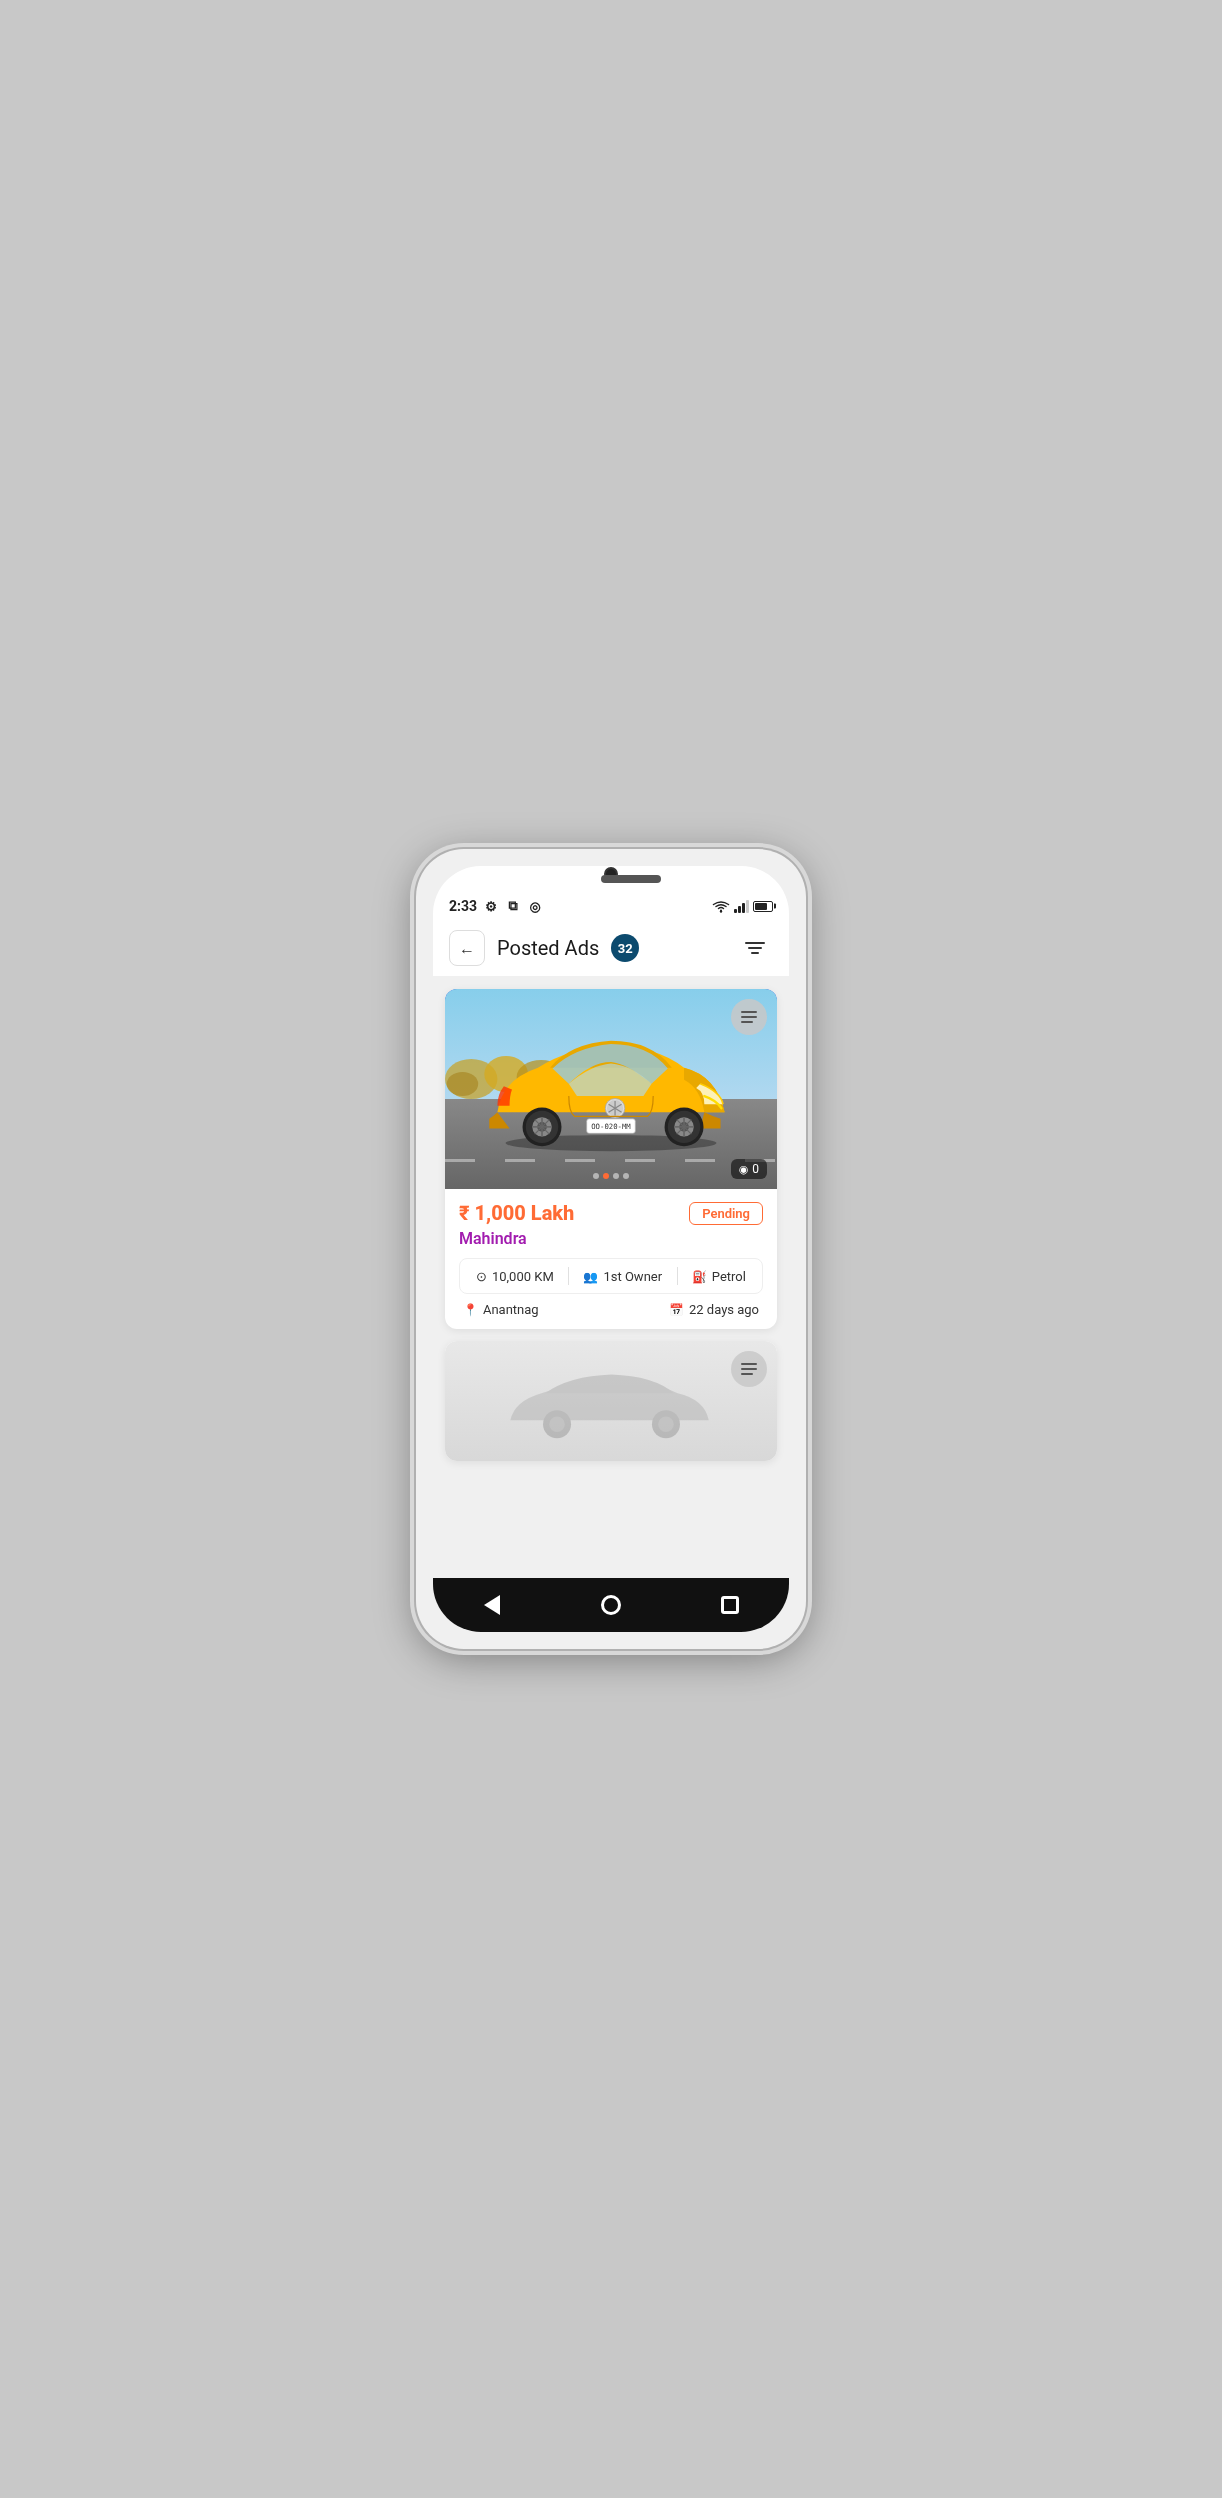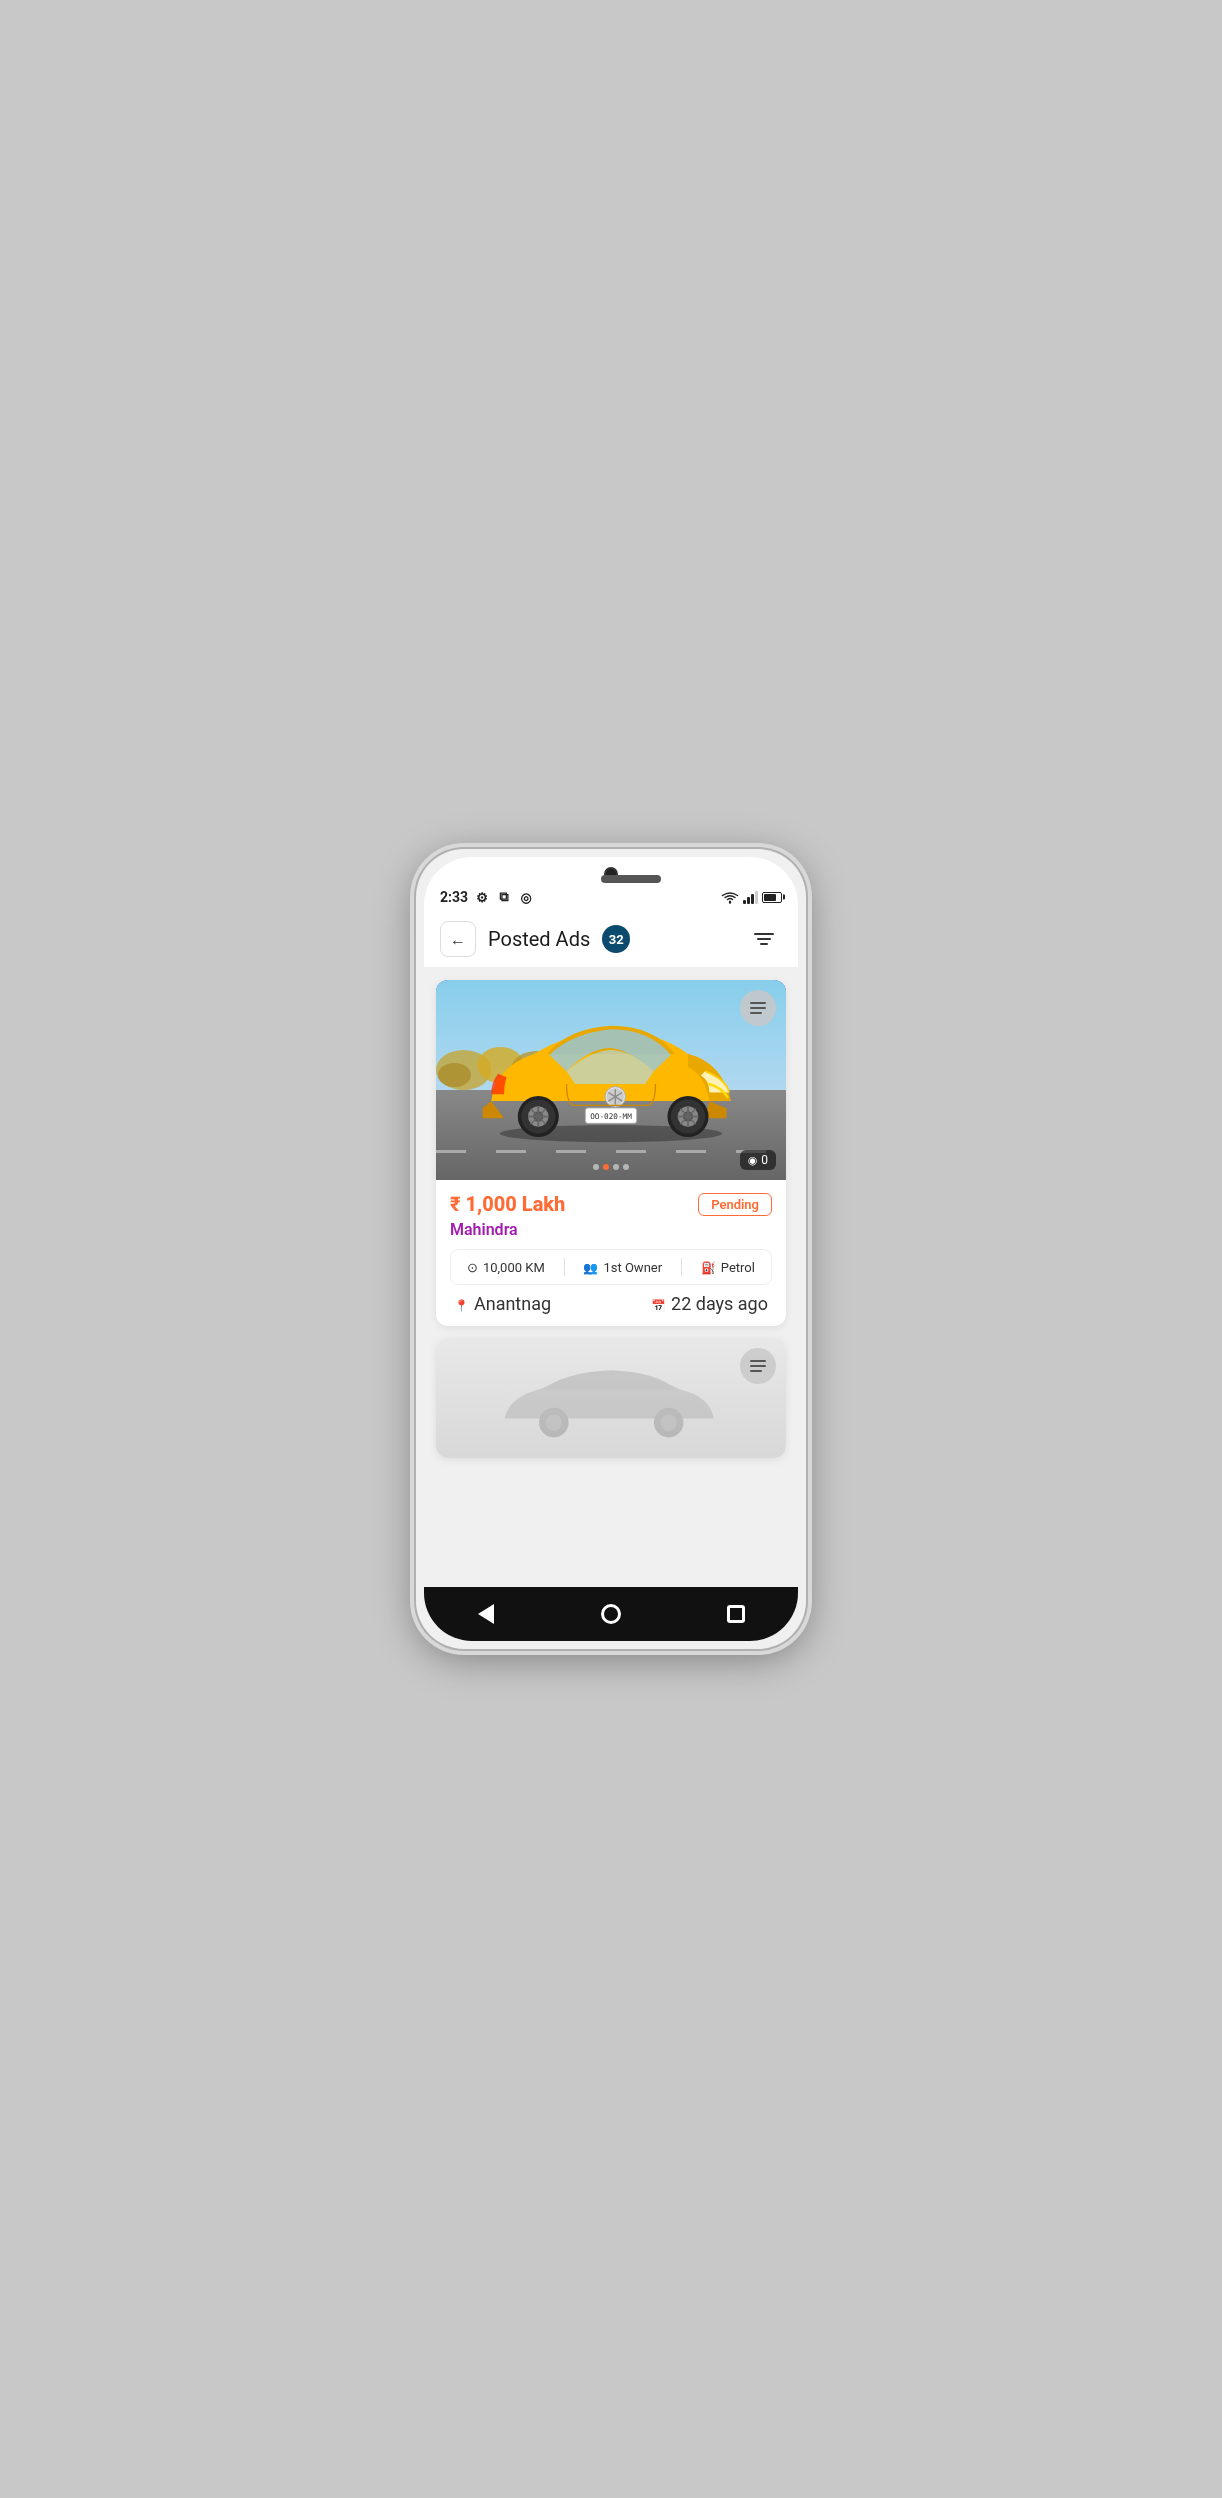--- a/index.html
+++ b/index.html
@@ -49,21 +49,21 @@
       transform: translateX(-50%);
       margin-left: 20px;
       width: 60px;
       height: 8px;
       background: #555;
       border-radius: 4px;
       z-index: 10;
     }
 
     .phone-screen {
-      margin: 8px;
+      margin: 17px;
       flex: 1;
       background: #f5f5f5;
       display: flex;
       flex-direction: column;
       overflow: hidden;
       border-radius: 48px;
     }
 
     
     .status-bar {
@@ -375,21 +375,21 @@
       align-items: center;
       justify-content: space-between;
       padding: 0 4px;
       margin-top: 4px;
     }
 
     .detail-item {
       display: flex;
       align-items: center;
       gap: 5px;
-      font-size: 18px;
+      font-size: 13px;
       color: #333;
     }
 
     
     .car-card-partial {
       background: #fff;
       border-radius: 12px;
       overflow: hidden;
       box-shadow: 0 2px 8px rgba(0,0,0,0.08);
       height: 120px;

